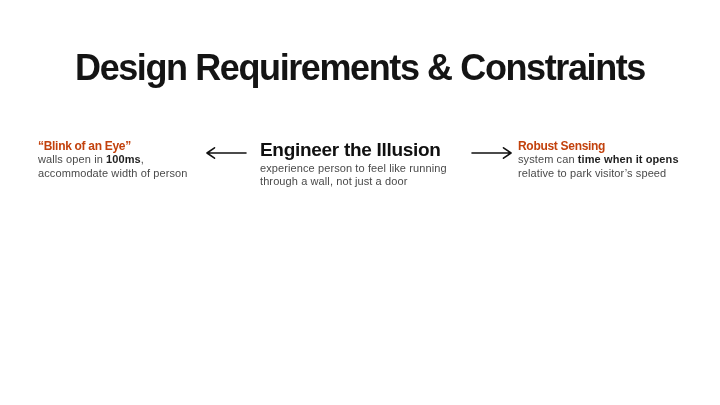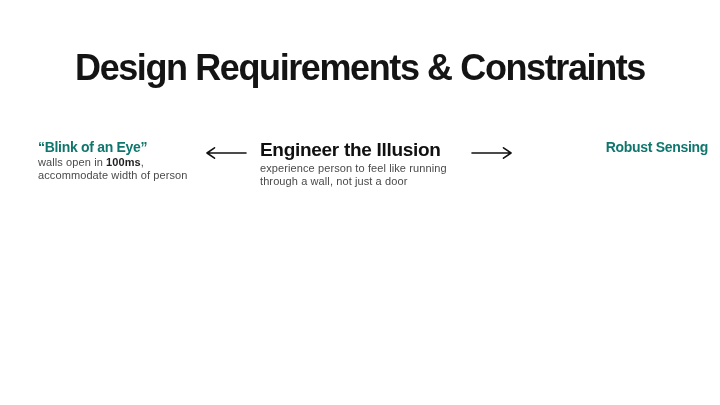--- a/index.html
+++ b/index.html
@@ -23,27 +23,27 @@
     letter-spacing: -1.4px;
     color: #141414;
     line-height: 1.15;
   }
   .col {
     position: absolute;
     top: 139px;
   }
   .col-left  { left: 38px;  width: 172px; }
   .col-center{ left: 260px; width: 205px; }
-  .col-right { left: 540px; width: 168px; text-align: right; }
+  .col-right { left: 518px; width: 168px; }
   .col-heading {
-    font-size: 14px;
+    font-size: 12px;
     font-weight: 700;
     letter-spacing: -0.3px;
     line-height: 1.2;
-    color: #0f766e;
+    color: #c2410c;
   }
   .col-center .col-heading {
     font-size: 19px;
     color: #101010;
   }
   .col-body {
     font-size: 11px;
     line-height: 1.22;
     color: #4a4a4a;
     white-space: pre-line;
@@ -89,15 +89,17 @@
   </div>
 
   <div class="arrow arrow-right">
     <svg width="44" height="14" viewBox="0 0 44 14">
       <path d="M2 7 H40 M33.5 1.8 L41 7 L33.5 12.2" stroke="#111111" stroke-width="1.6" fill="none" stroke-linecap="round" stroke-linejoin="round"></path>
     </svg>
   </div>
 
   <div class="col col-right">
     <div class="col-heading">Robust Sensing</div>
+    <p class="col-body"><span>system can </span><strong>time when it opens</strong><span>
+relative to park visitor’s speed</span></p>
   </div>
 
 </div>
 
 </body></html>

